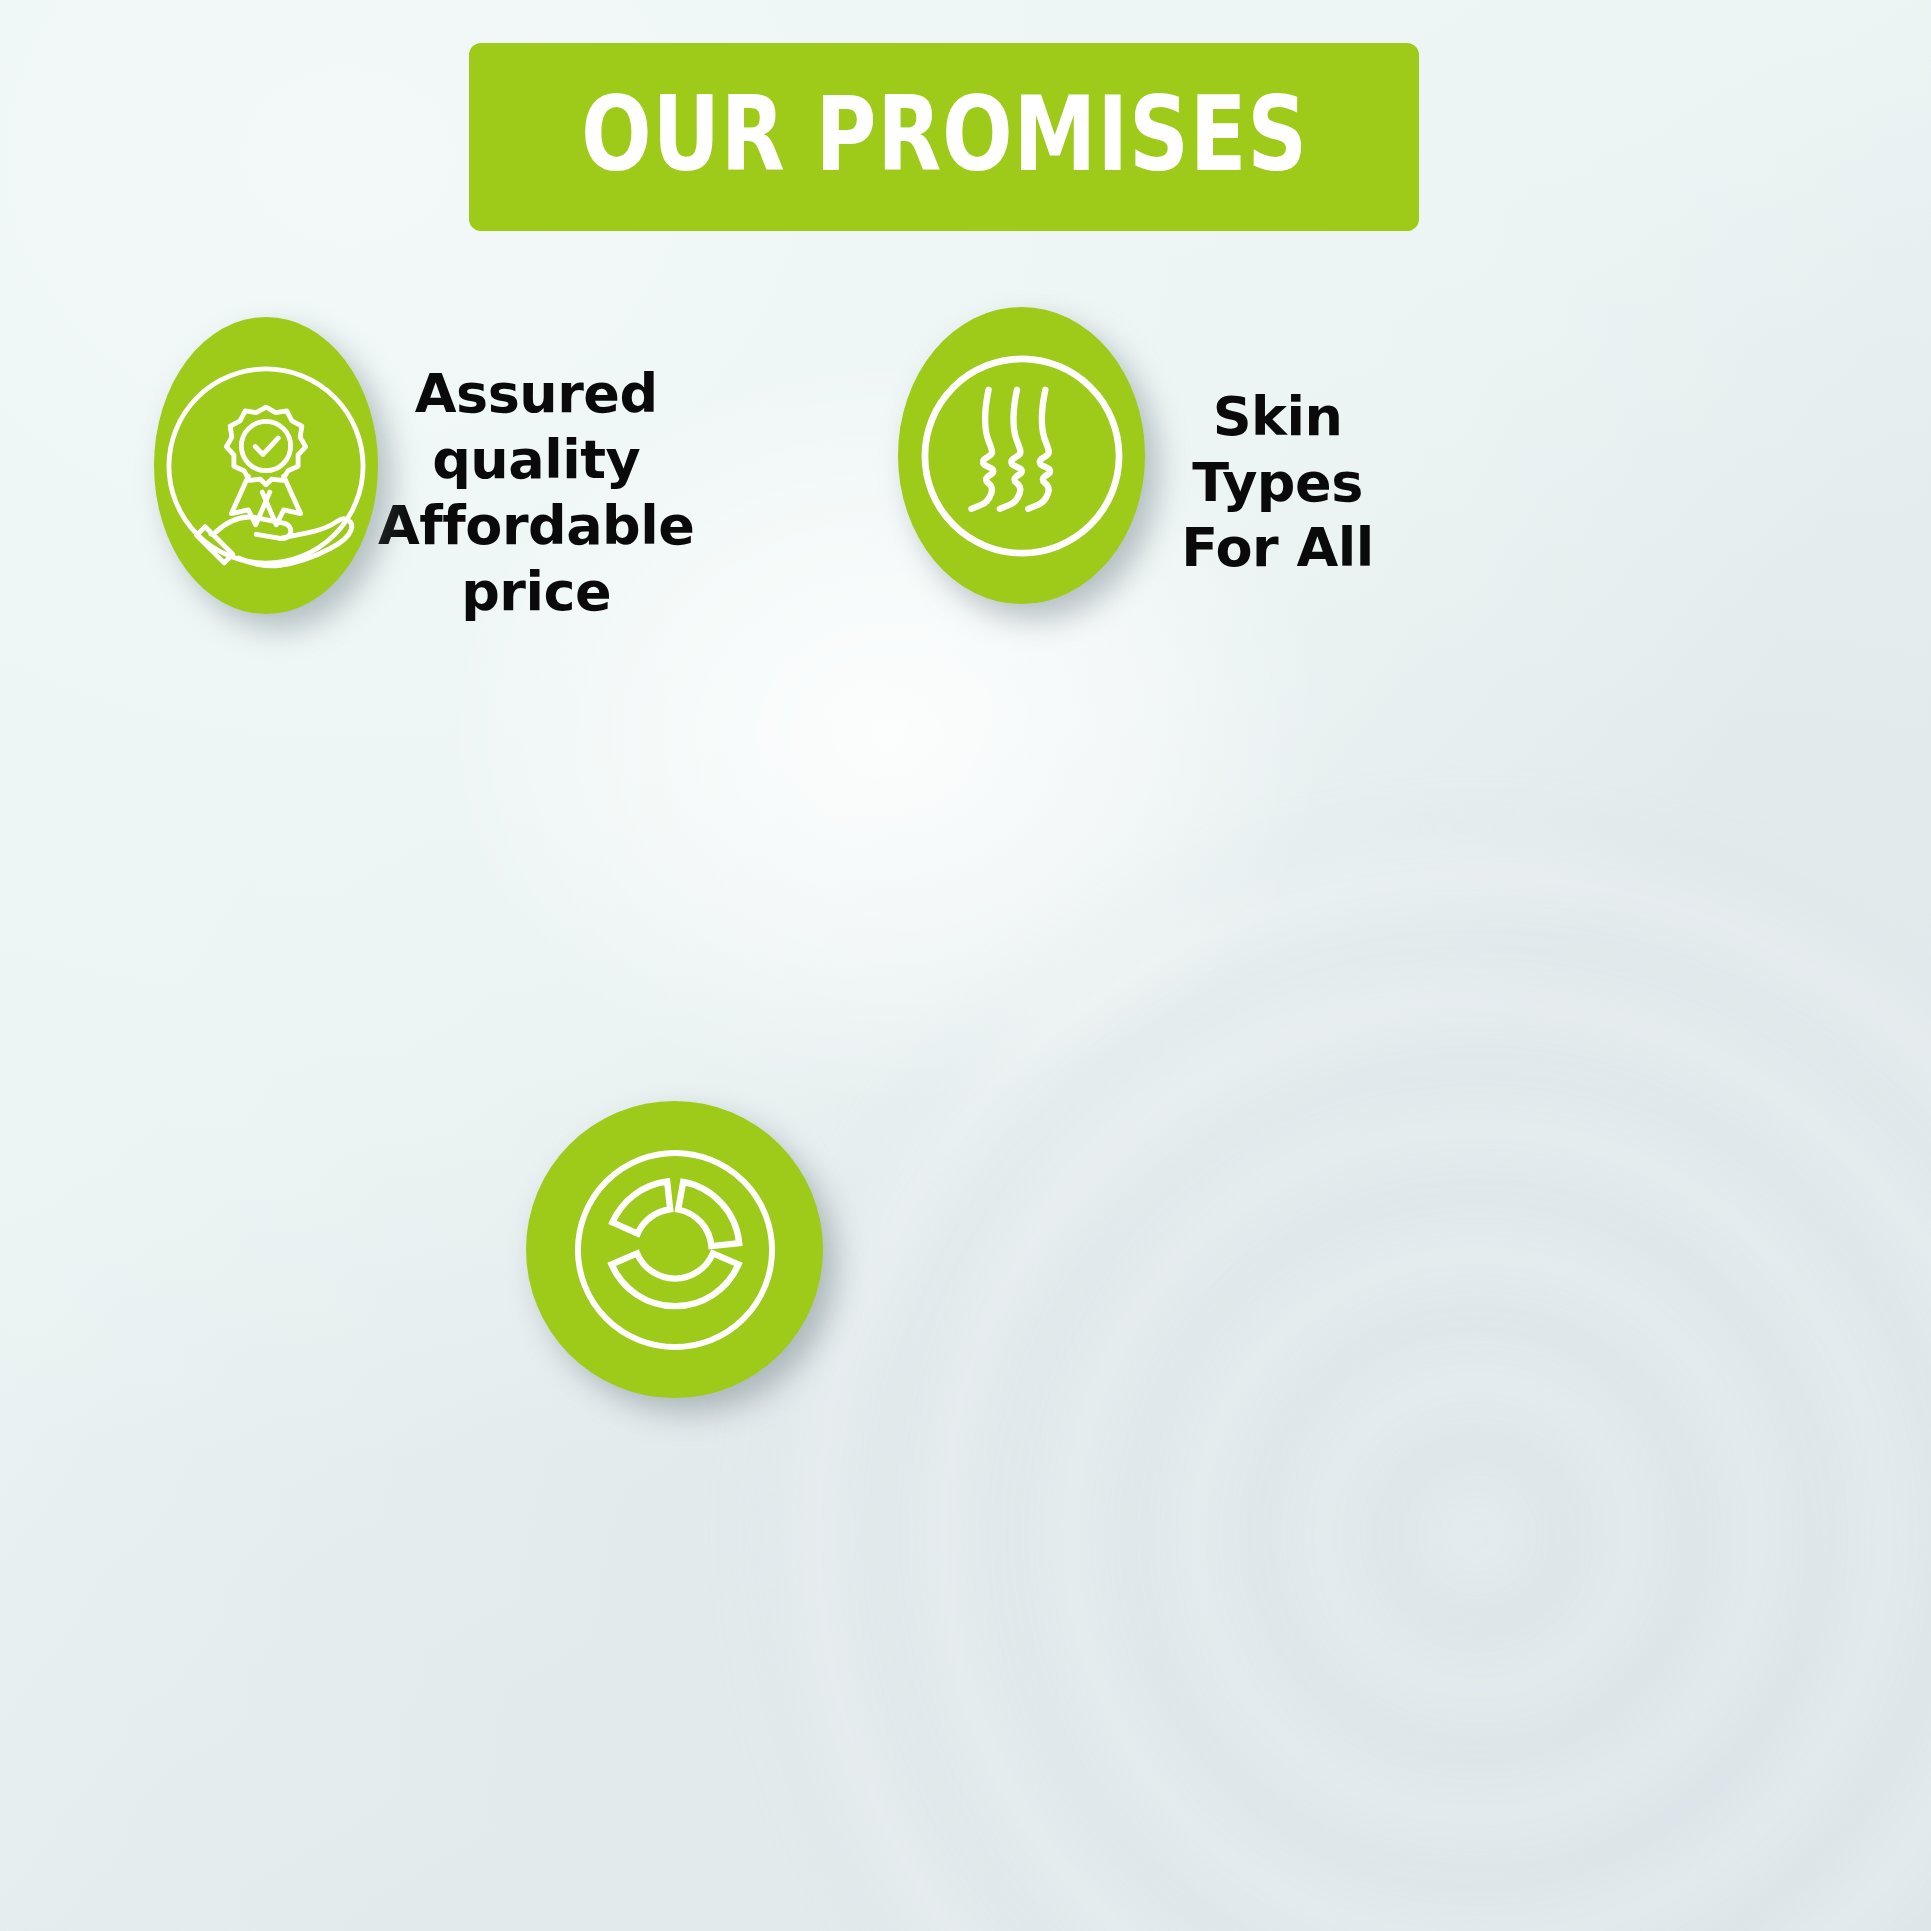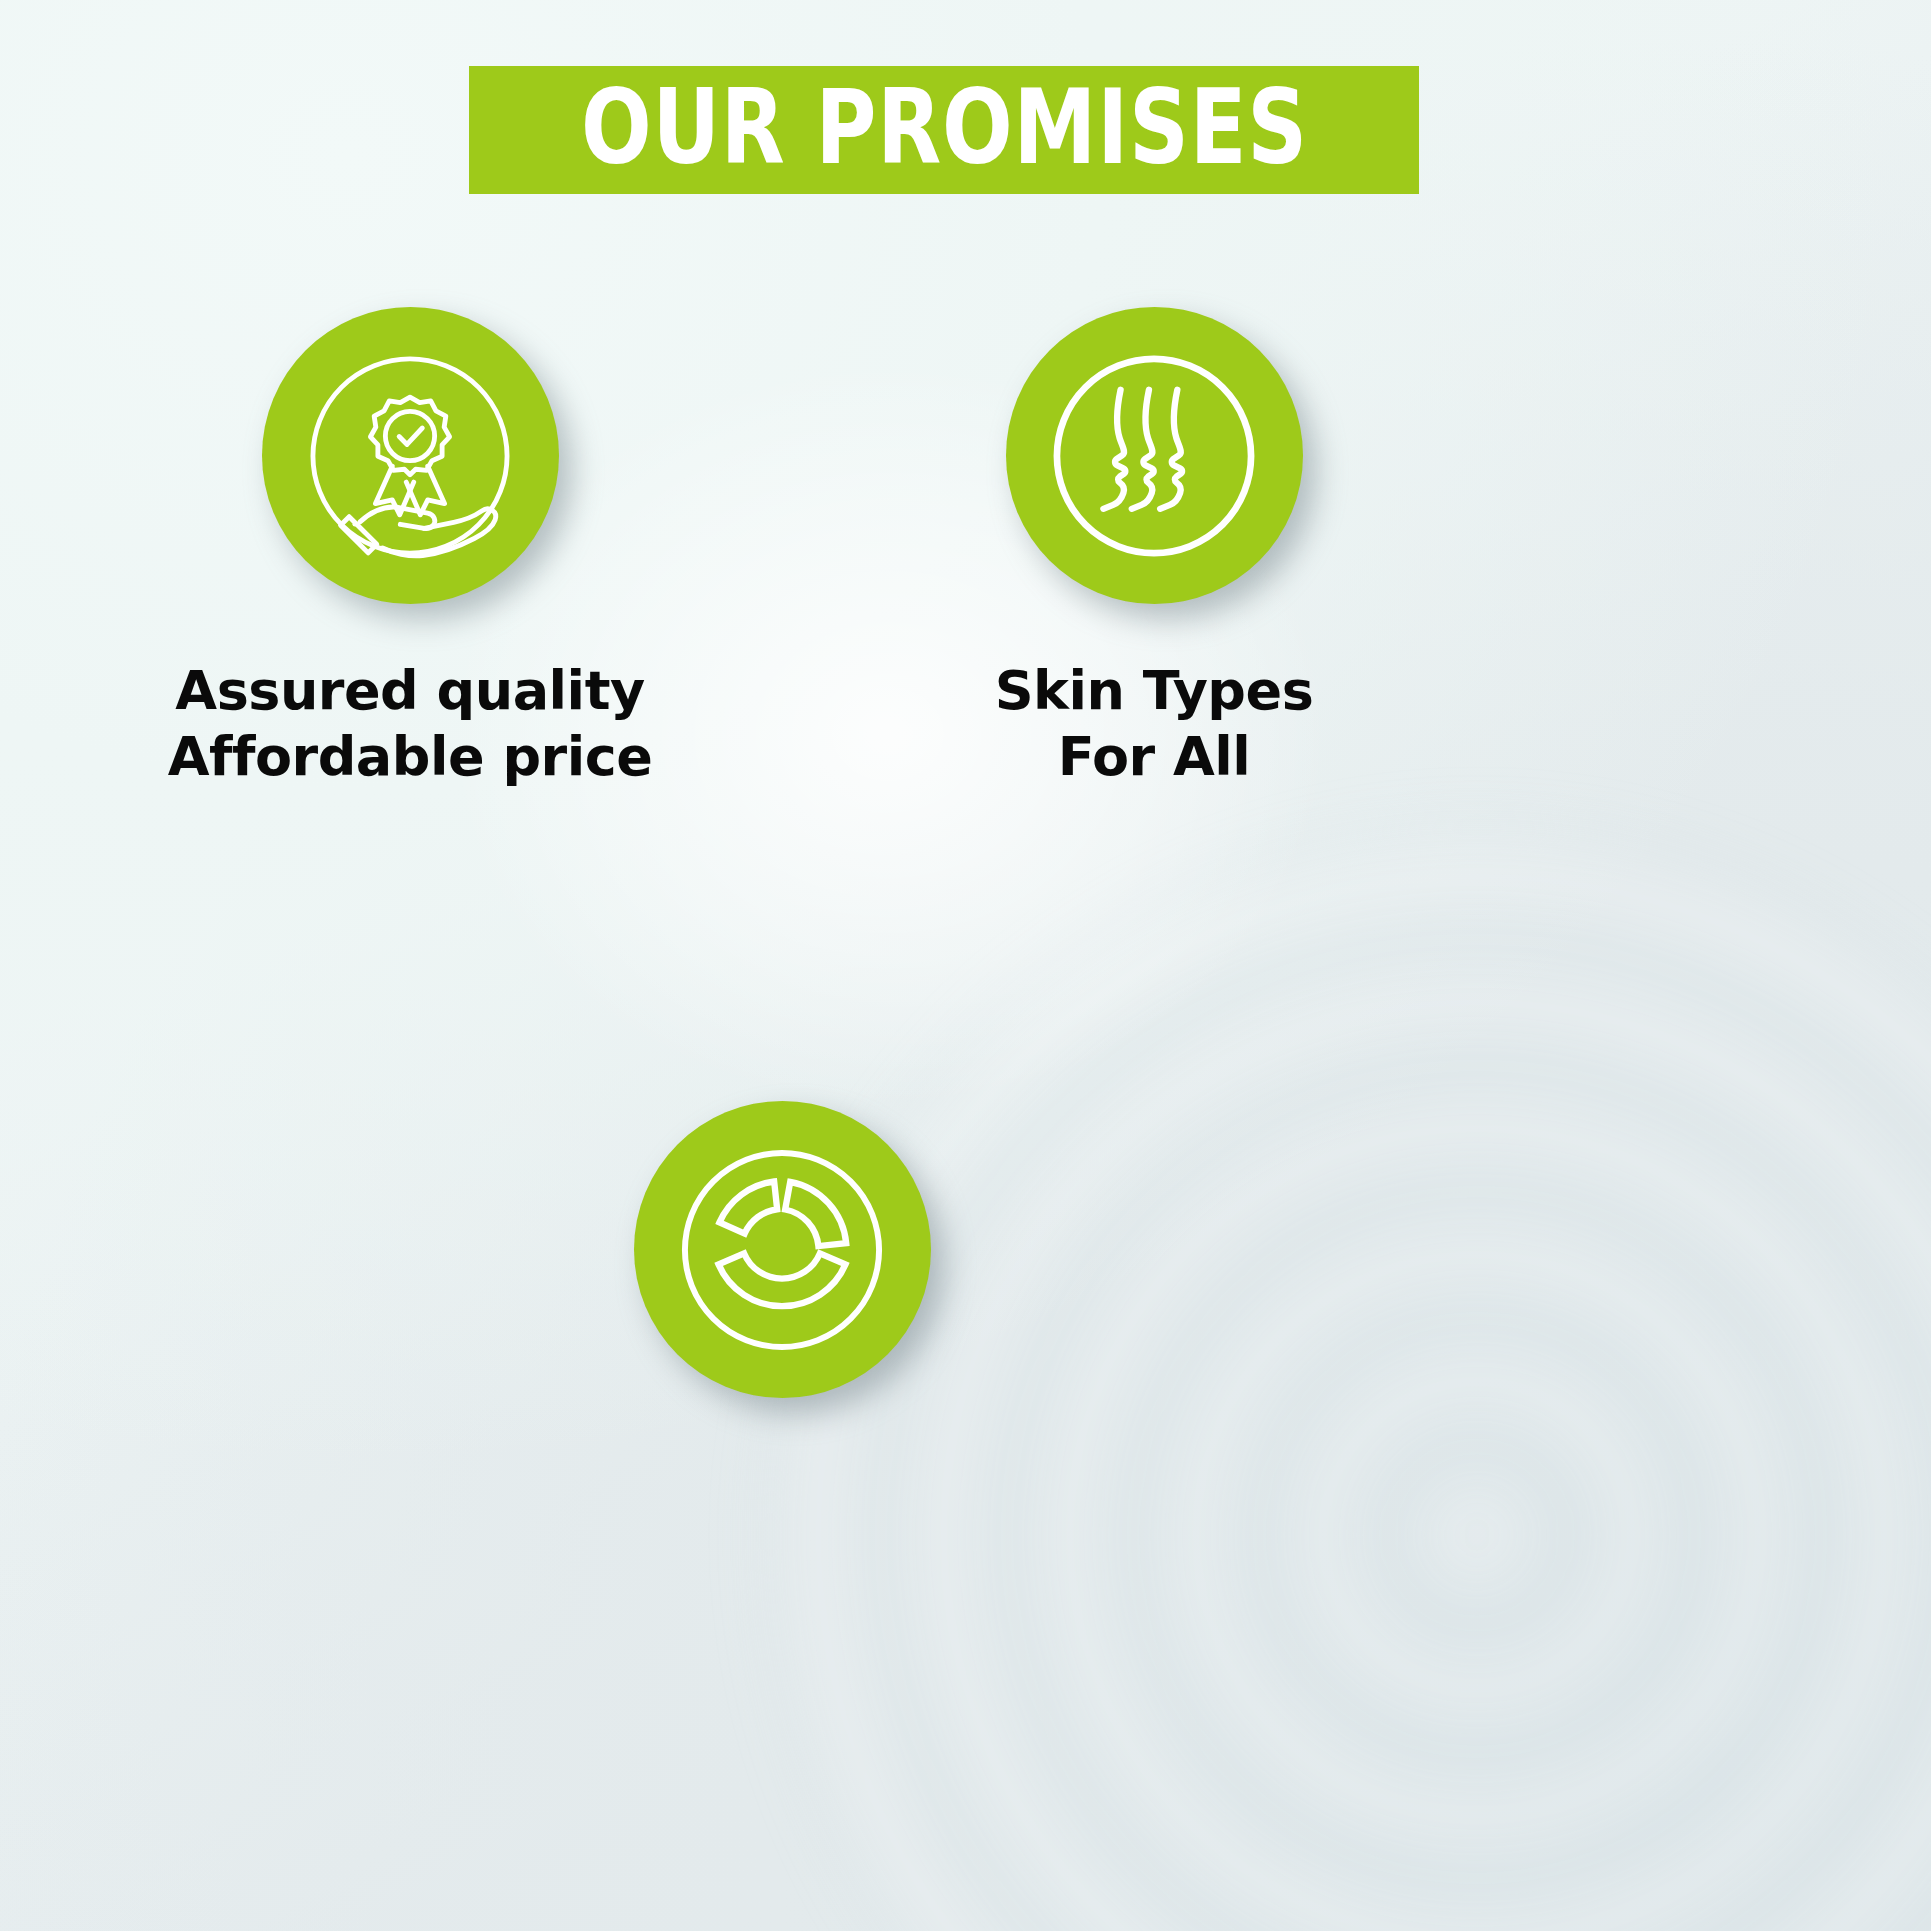--- a/index.html
+++ b/index.html
@@ -46,48 +46,48 @@
     height: 734px;
     transform: translate(-50%, -50%);
     background: radial-gradient(ellipse at center, rgba(255,255,255,0.85) 0%, rgba(255,255,255,0.35) 45%, rgba(255,255,255,0) 72%);
     pointer-events: none;
   }
 
   
   .title-banner {
     position: absolute;
     left: 469px;
-    top: 66px;
+    top: 43px;
     width: 950px;
-    height: 128px;
+    height: 188px;
     background: #9ECA1A;
     display: flex;
     align-items: center;
     justify-content: center;
+    border-radius: 12px;
   }
 
   .title-text {
     font-family: "DejaVu Sans", sans-serif;
     color: #ffffff;
     font-weight: 700;
     font-size: 104px;
     line-height: 1;
     letter-spacing: 1px;
     transform: scaleX(0.80) translateY(-2.9px);
     transform-origin: center;
     white-space: nowrap;
   }
 
   
   .promise {
     position: absolute;
     display: flex;
-    flex-direction: column;
+    flex-direction: row;
     align-items: center;
-    justify-content: flex-end;
   }
 
   #promise-0 { left: 154px; top: 307px;  width: 512px; }
   #promise-1 { left: 898px; top: 307px;  width: 512px; }
   #promise-2 { left: 526px; top: 1101px; width: 512px; }
 
   .circle {
     width: 297px;
     height: 297px;
     border-radius: 50%;

